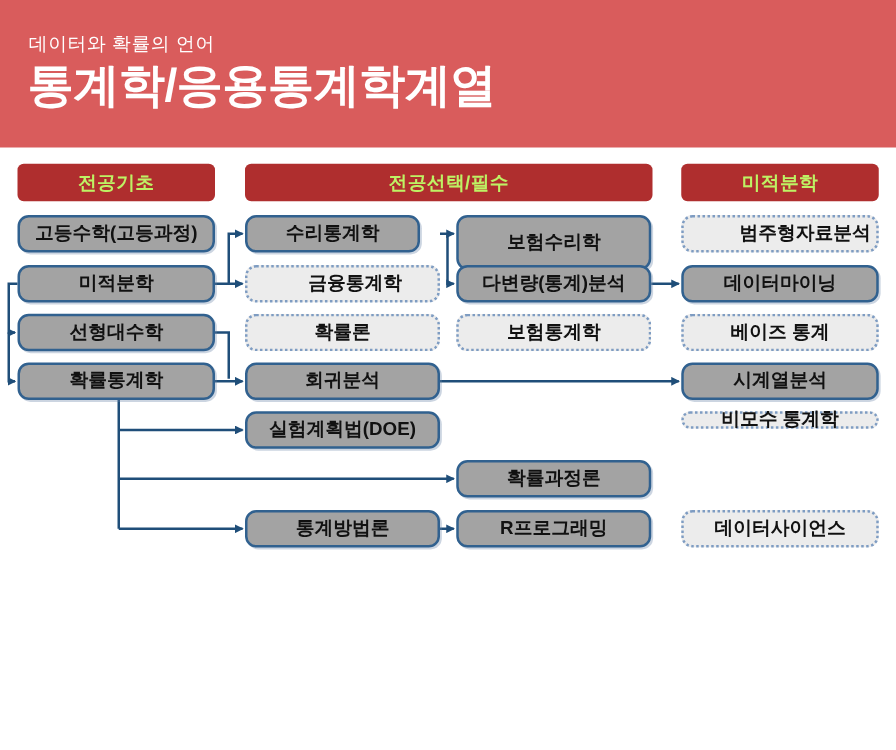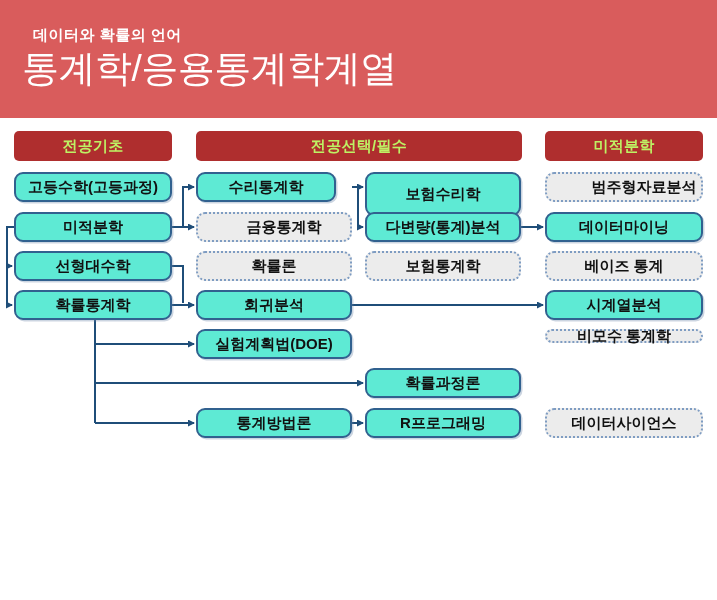--- a/index.html
+++ b/index.html
@@ -13,25 +13,25 @@
   
   .banner {
     position: absolute; left: 0; top: 0;
     width: 717px; height: 118px;
     background: var(--banner-bg, #D95C5C);
     color: #ffffff;
     box-sizing: border-box;
     padding: 26px 0 0 22px;
   }
   .banner .subtitle {
-    font-size: 15px; font-weight: 700; letter-spacing: 0.5px;
-    margin: 0 0 4px 11px;
+    font-size: 15px; font-weight: 400; letter-spacing: 0.5px;
+    margin: 0 0 4px 1px;
   }
   .banner .title {
-    font-size: 37px; font-weight: 400; letter-spacing: -0.5px;
+    font-size: 37px; font-weight: 700; letter-spacing: -0.5px;
     margin: 0; line-height: 1.1;
   }
   
   .diagram { position: absolute; left: 0; top: 0; width: 717px; height: 600px; }
   .edges { position: absolute; left: 0; top: 0; width: 717px; height: 600px; }
   .col-header {
     position: absolute; box-sizing: border-box;
     background: var(--header-bg, #AF2E2E);
     color: #bef264; font-size: 15px; font-weight: 700;
     border-radius: 5px;
@@ -40,21 +40,21 @@
     text-align: center;
   }
   .node {
     position: absolute; box-sizing: border-box;
     display: flex; align-items: center; justify-content: center;
     font-size: 15px; font-weight: 700; color: var(--text, #111111);
     text-align: center; line-height: 1.05;
     border-radius: 9px;
   }
   .node.solid {
-    background: #5eead4;
+    background: #a3a3a3;
     border: 2px solid var(--box-border, #31618F);
     box-shadow: 1.5px 1.5px 0 rgba(110, 135, 170, 0.35);
   }
   .node.dashed {
     background: var(--dashed-bg, #ECECEC);
     border: 2px dotted var(--dashed-border, #7E9CC2);
   }
 </style>
 </head>
 <body>

